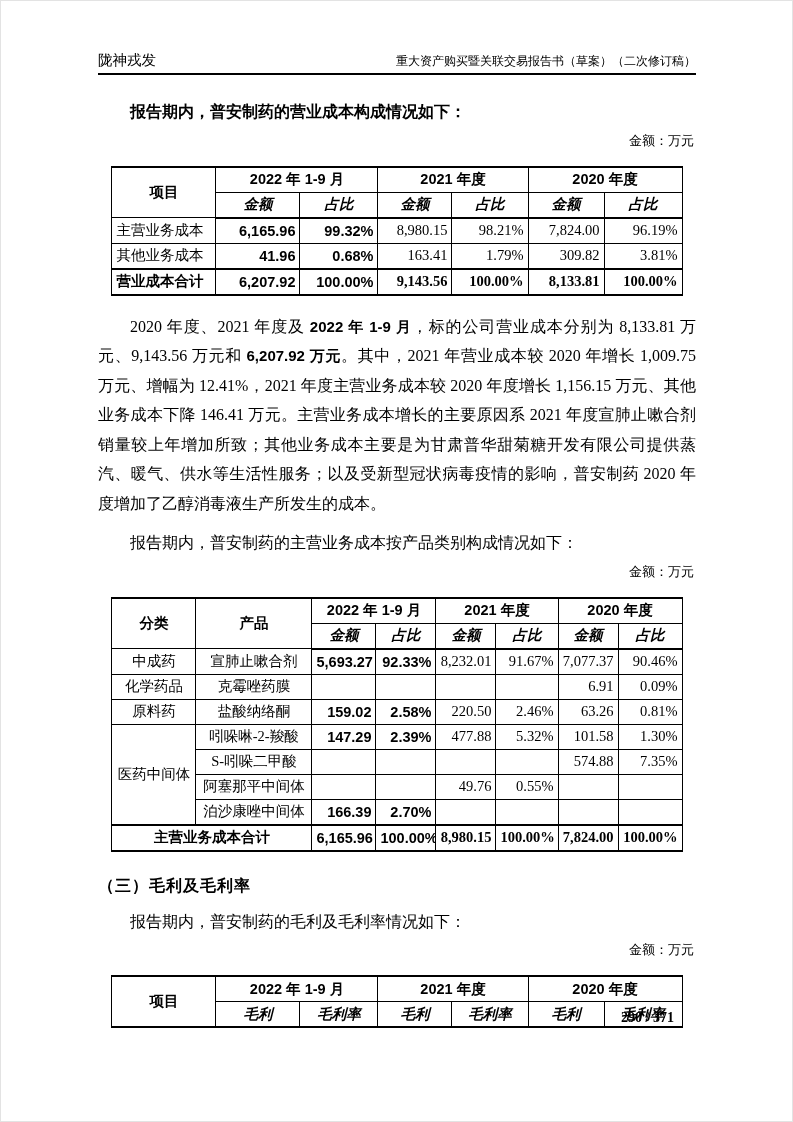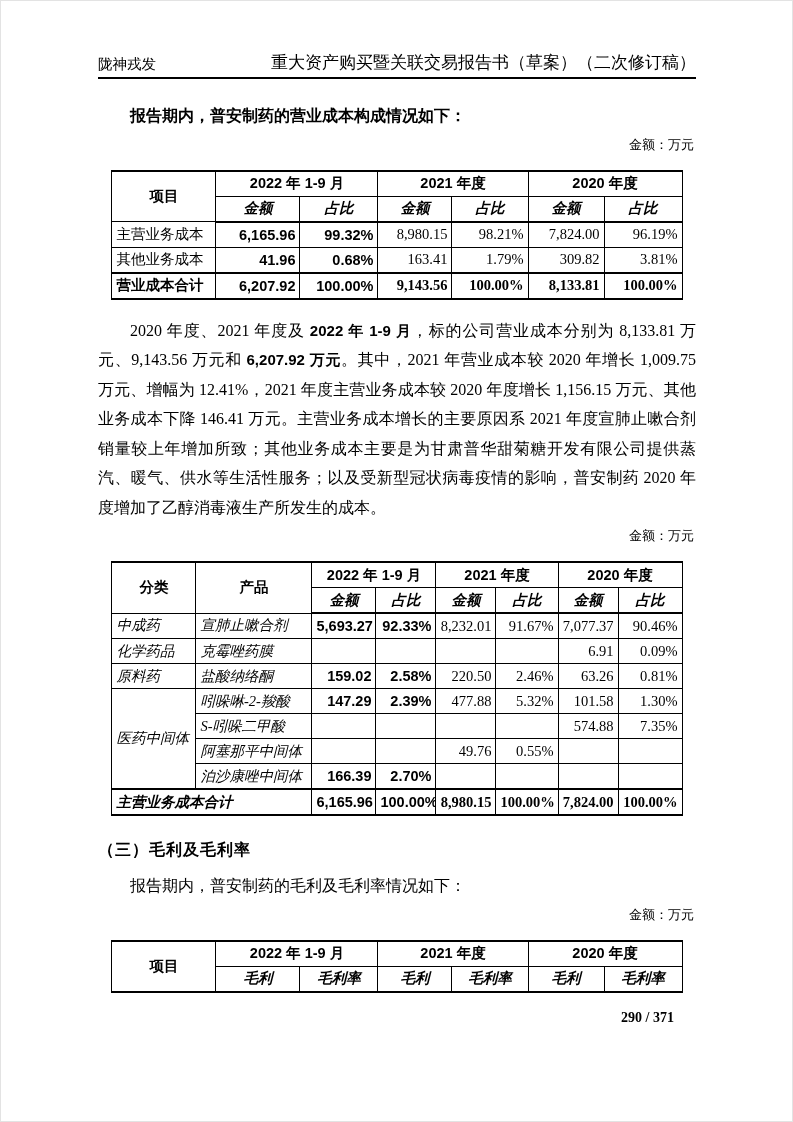--- a/index.html
+++ b/index.html
@@ -15,21 +15,21 @@
   }
   .content { margin:0 96px 0 97px; }
 
   
   .doc-header {
     display:flex; justify-content:space-between; align-items:flex-end;
     padding-top:50px; padding-bottom:3px;
     border-bottom:2px solid #000;
   }
   .doc-header .hdr-left  { font-size:14.5px; }
-  .doc-header .hdr-right { font-size:17px; }
+  .doc-header .hdr-right { font-size:12px; }
 
   
   .para {
     font-size:16px; line-height:29.5px;
     text-align:justify; text-indent:2em;
     margin:0;
   }
   .mt-intro  { margin-top:22px;font-weight:bold; }
   .mt-para   { margin-top:10px; }
   .bold-sans { font-family:"Liberation Sans","DejaVu Sans",sans-serif; font-weight:700; font-size:15px; }
@@ -54,21 +54,21 @@
   }
   .report-table thead th {
     font-family:"Liberation Sans","DejaVu Sans",sans-serif;
     font-weight:700; font-size:14.5px; text-align:center;
   }
   .report-table tbody td { font-size:14.5px; }
   .report-table thead tr.subhead th { border-bottom-width:2px;font-style:italic; }
   tr.sep-thick td { border-top:2px solid #000; }
 
   .cell-label { text-align:left; }
-  .cell-center { text-align:left;font-style:italic; }
+  .cell-center { text-align:center; }
   .num { text-align:right; }
   .b22 { font-family:"Liberation Sans","DejaVu Sans",sans-serif; font-weight:700; font-size:13.5px; }
   .bold-serif { font-weight:700; }
 
   
   .section-heading {
     font-family:"Liberation Sans","DejaVu Sans",sans-serif;
     font-weight:700; font-size:16px;
     margin:24px 0 0 0; letter-spacing:1px;
   }
@@ -148,20 +148,21 @@
           <td class="num bold-serif">9,143.56</td>
           <td class="num bold-serif">100.00%</td>
           <td class="num bold-serif">8,133.81</td>
           <td class="num bold-serif">100.00%</td>
         </tr>
       </tbody>
     </table>
 
     <p class="para mt-para"><span>2020 年度、2021 年度及 </span><span class="bold-sans">2022 年 1-9 月</span><span>，标的公司营业成本分别为 8,133.81 万元、9,143.56 万元和 </span><span class="bold-sans">6,207.92 万元</span><span>。其中，2021 年营业成本较 2020 年增长 1,009.75 万元、增幅为 12.41%，2021 年度主营业务成本较 2020 年度增长 1,156.15 万元、其他业务成本下降 146.41 万元。主营业务成本增长的主要原因系 2021 年度宣肺止嗽合剂销量较上年增加所致；其他业务成本主要是为甘肃普华甜菊糖开发有限公司提供蒸汽、暖气、供水等生活性服务；以及受新型冠状病毒疫情的影响，普安制药 2020 年度增加了乙醇消毒液生产所发生的成本。</span></p>
 
+    <p class="para mt-para">报告期内，普安制药的主营业务成本按产品类别构成情况如下：</p>
 
     <div class="unit-label">金额：万元</div>
 
     <table class="report-table">
       <colgroup>
         <col style="width:84px">
           <col style="width:116px">
           <col style="width:64px">
           <col style="width:60px">
         <col style="width:60px">

